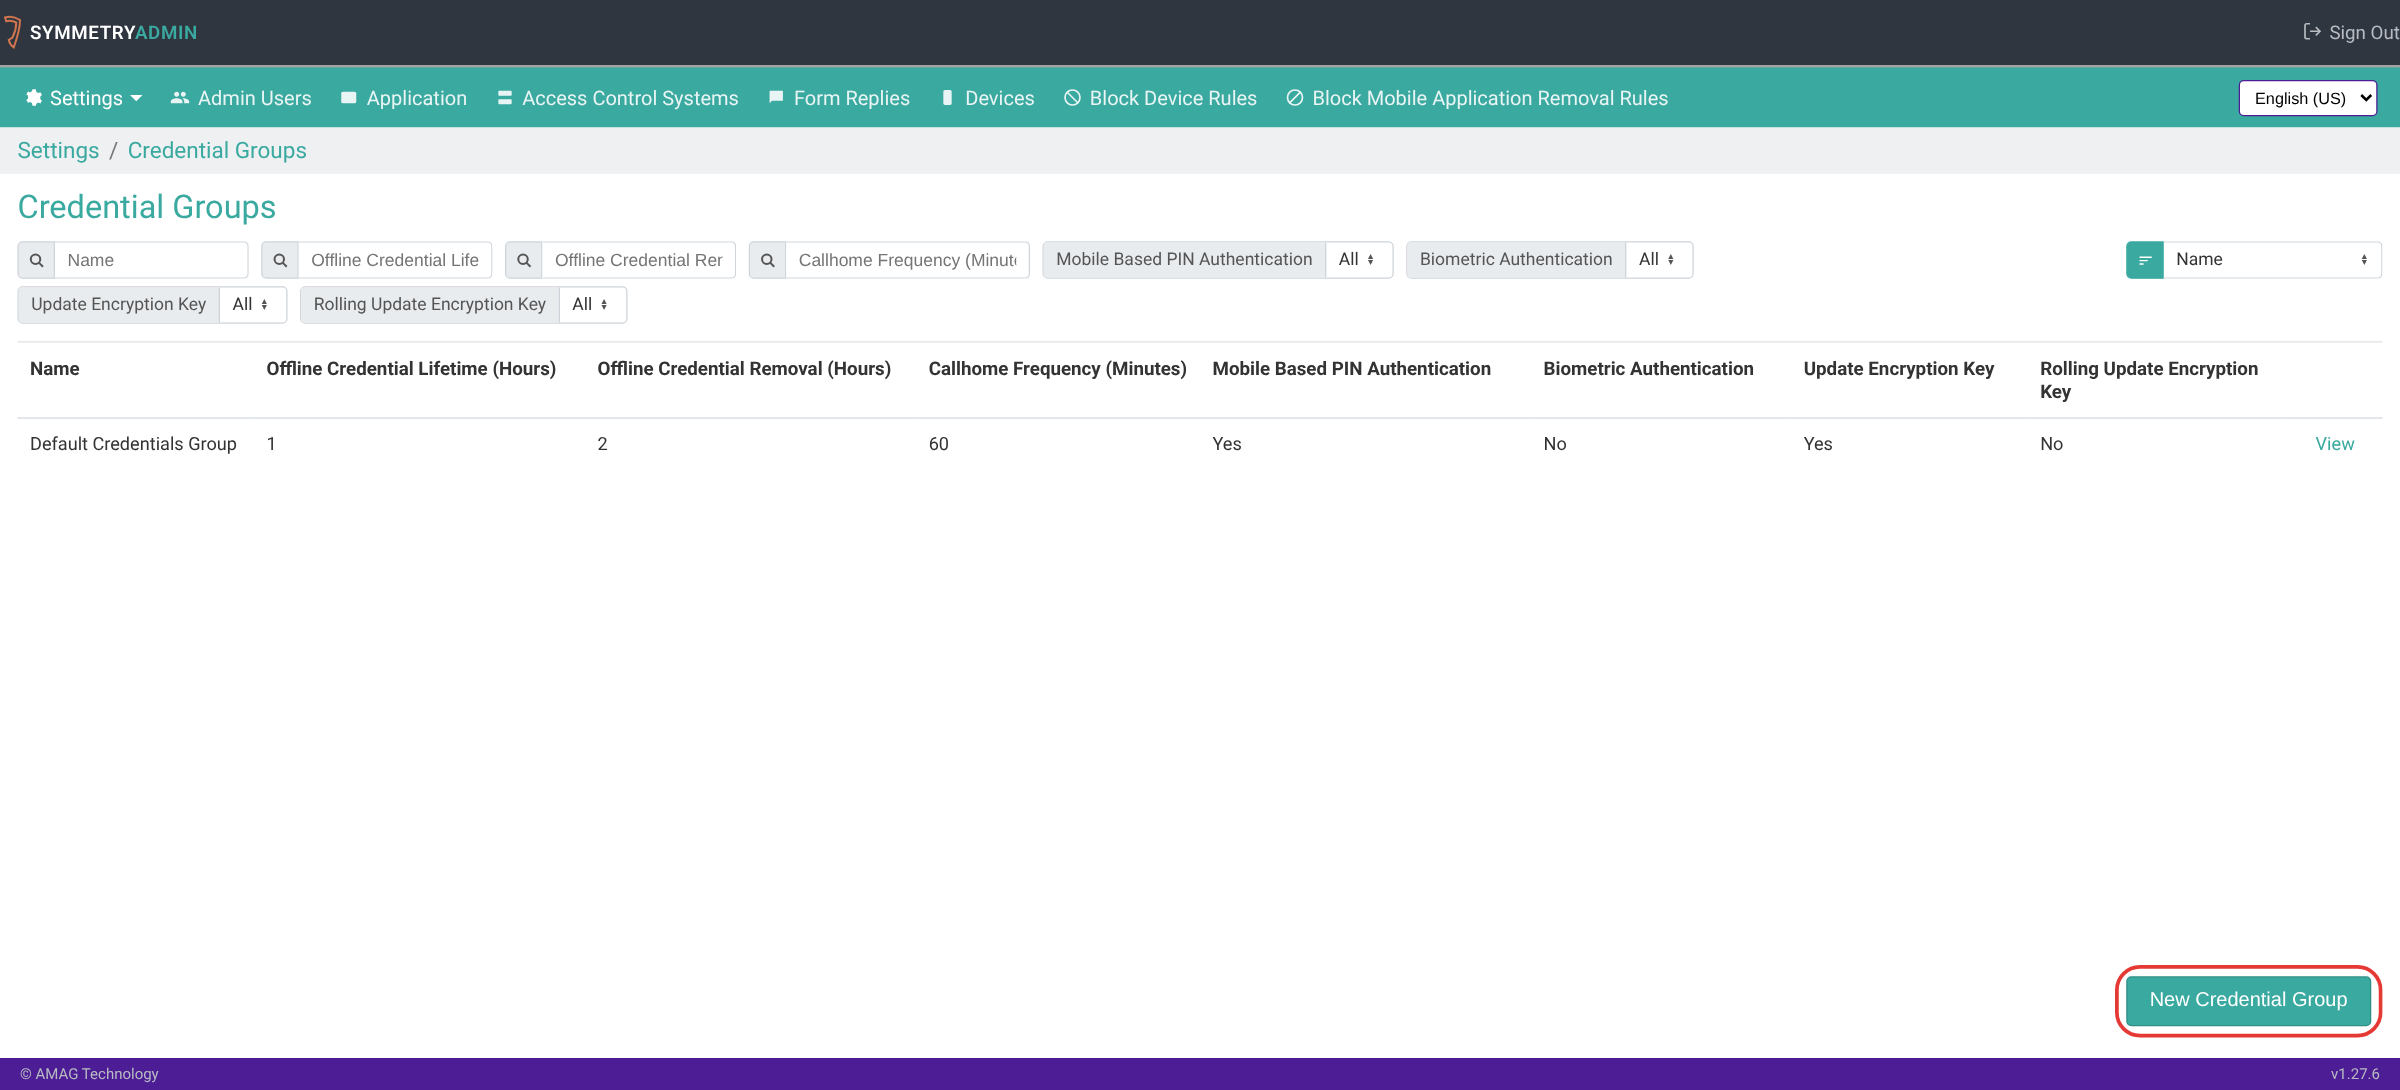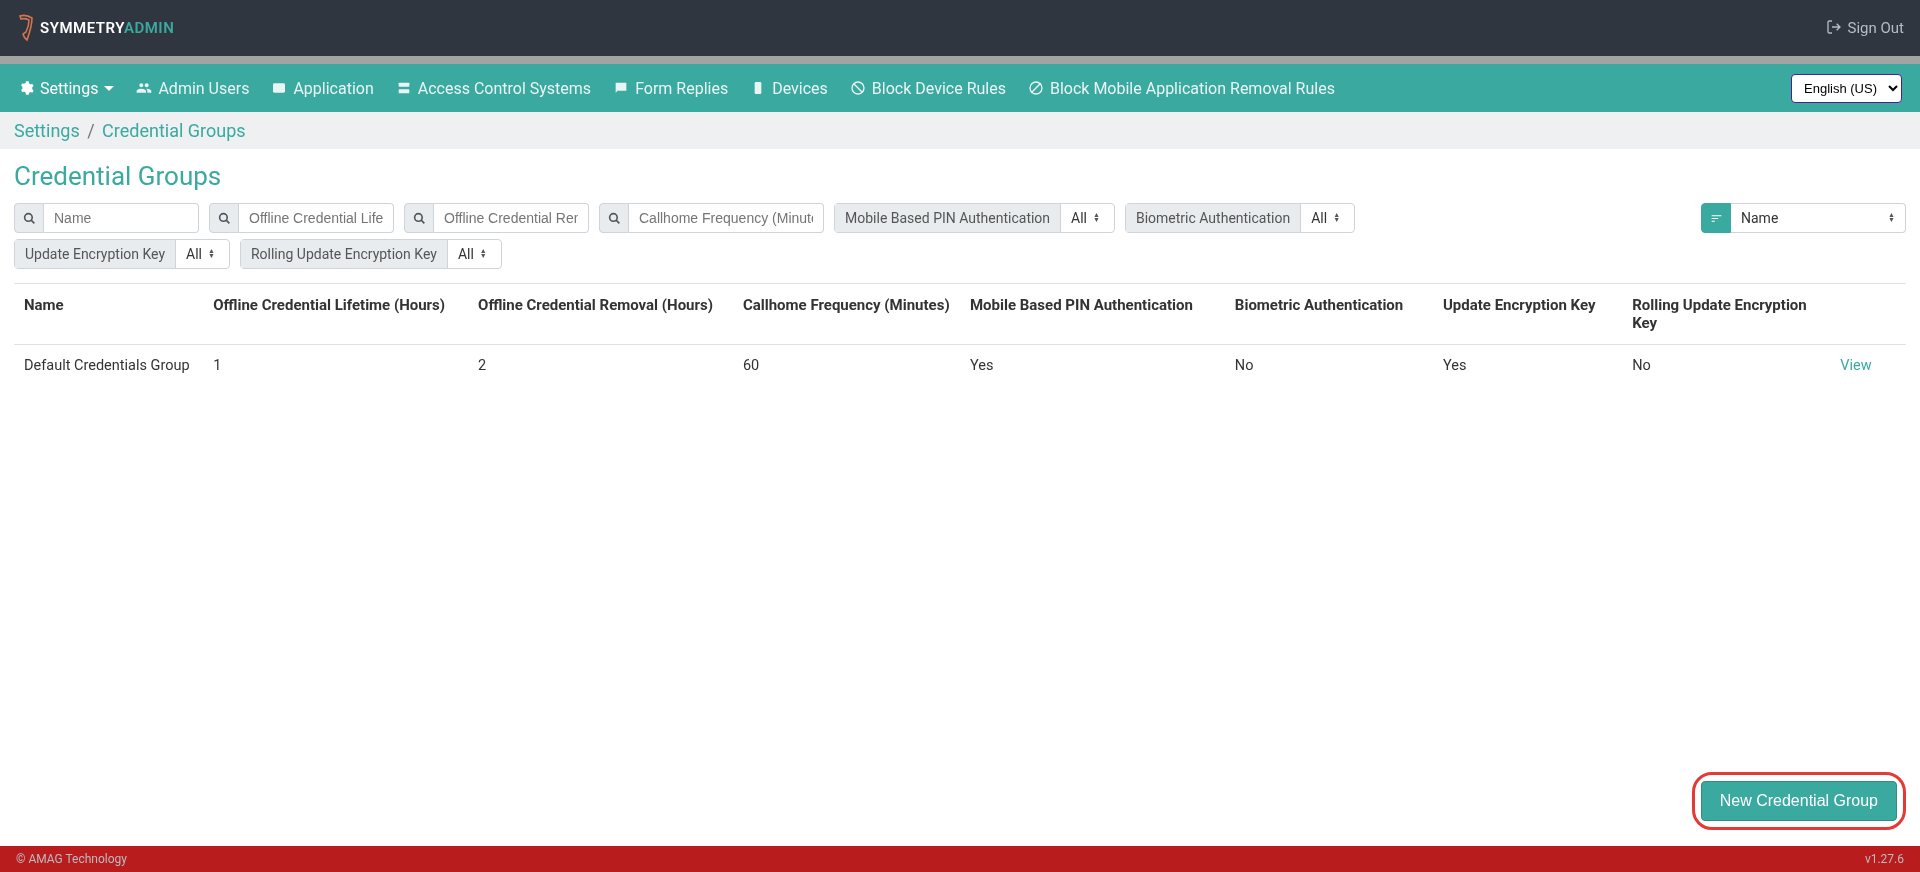--- a/index.html
+++ b/index.html
@@ -1,18 +1,18 @@
 <!DOCTYPE html>
 <html><head>
 <meta charset="utf-8">
 <style>
   * { box-sizing: border-box; margin: 0; padding: 0; }
   body { font-family: -apple-system,BlinkMacSystemFont,"Segoe UI",Roboto,Helvetica,Arial,sans-serif; font-size: 14px; color: #333; background: #fff; }
   
-  .topbar { background: #2f3640; height: 64px; display: flex; align-items: center; justify-content: space-between; padding: 0 16px; border-bottom: 8px solid #a3a3a3; }
+  .topbar { background: #2f3640; height: 54px; display: flex; align-items: center; justify-content: space-between; padding: 0 0; border-bottom: 2px solid #a3a3a3; }
   .logo { display: flex; align-items: center; gap: 2px; }
   .logo-svg { width: 22px; height: 28px; }
   .logo-text { font-size: 15px; font-weight: 600; letter-spacing: 0.5px; }
   .logo-sym { color: #fff; }
   .logo-admin { color: #3aa9a0; }
   .signout { color: #b8bcc2; display: flex; align-items: flex-start; gap: 6px; cursor: pointer; font-size: 15px; }
   .signout svg { width: 16px; height: 16px; }
 
   .navbar { background: #3aa9a0; height: 48px; display: flex; align-items: center; justify-content: space-between; padding: 0 18px; }
   .nav-items { display: flex; align-items: center; gap: 22px; }
@@ -48,21 +48,21 @@
 
   .table { width: 100%; border-collapse: collapse; }
   .table th { text-align: left; font-weight: 700; font-size: 15px; padding: 12px 10px; border-top: 1px solid #dee2e6; border-bottom: 1px solid #dee2e6; vertical-align: top; }
   .table td { padding: 12px 10px; font-size: 14.5px; vertical-align: top; }
   .view-link { color: #3aa9a0; cursor: pointer; }
 
   .action-bar { position: fixed; right: 14px; bottom: 42px; }
   .highlight-box { border: 3px solid #e53935; border-radius: 20px; padding: 6px; }
   .btn-primary { background: #3aa9a0; border: 1px solid #2f8e86; color: #fff; font-size: 16px; padding: 10px 18px; border-radius: 4px; cursor: pointer; }
 
-  .footer { position: fixed; bottom: 0; left: 0; right: 0; background: #b91c1c; color: #b8bcc2; font-size: 12px; display: flex; justify-content: space-between; padding: 6px 16px; }
+  .footer { position: fixed; bottom: 0; left: 0; right: 0; background: #4c1d95; color: #b8bcc2; font-size: 12px; display: flex; justify-content: space-between; padding: 6px 16px; }
   .mag-ic { width: 13px; height: 13px; }
 </style>
 </head>
 <body>
 
 <div class="topbar">
   <div class="logo">
     <svg class="logo-svg" viewBox="0 0 22 28">
       <path d="M4 2 Q10 0 16 4 Q16 12 11 26 Q8 24 7 20 L10 18 Q13 12 13 6 Q9 4 5 5 Z" fill="none" stroke="#d0754e" stroke-width="1.6"></path>
     </svg>
@@ -246,21 +246,21 @@
     <tbody>
       <tr>
         <td>Default Credentials Group</td>
         <td>1</td>
         <td>2</td>
         <td>60</td>
         <td>Yes</td>
         <td>No</td>
         <td>Yes</td>
         <td>No</td>
-        <td style="text-align:left"><span class="view-link">View</span></td>
+        <td style="text-align:center"><span class="view-link">View</span></td>
       </tr>
     </tbody>
   </table>
 </div>
 
 <div class="action-bar">
   <div class="highlight-box">
     <button class="btn-primary">New Credential Group</button>
   </div>
 </div>

